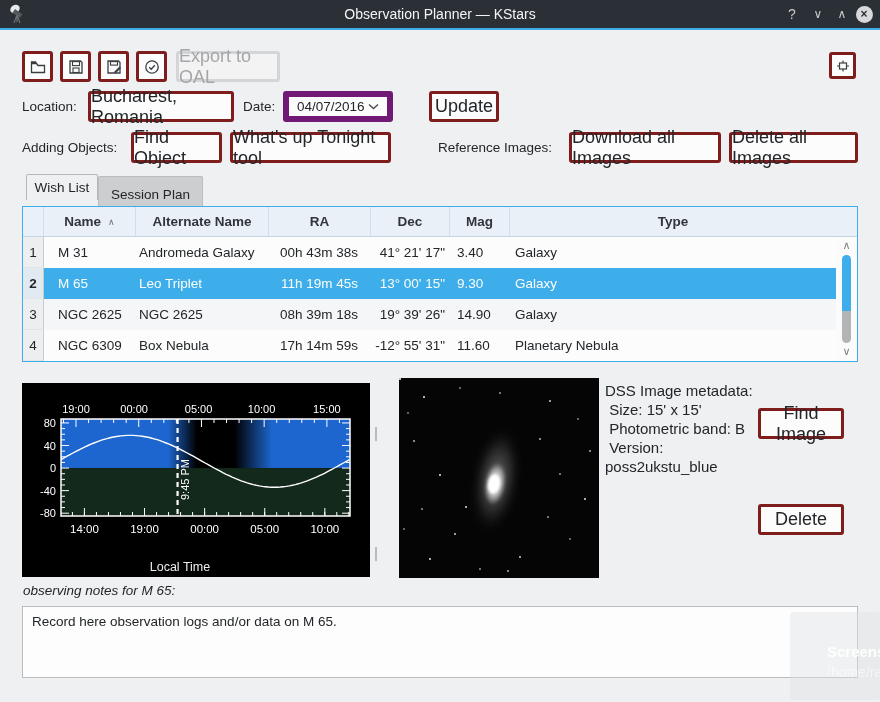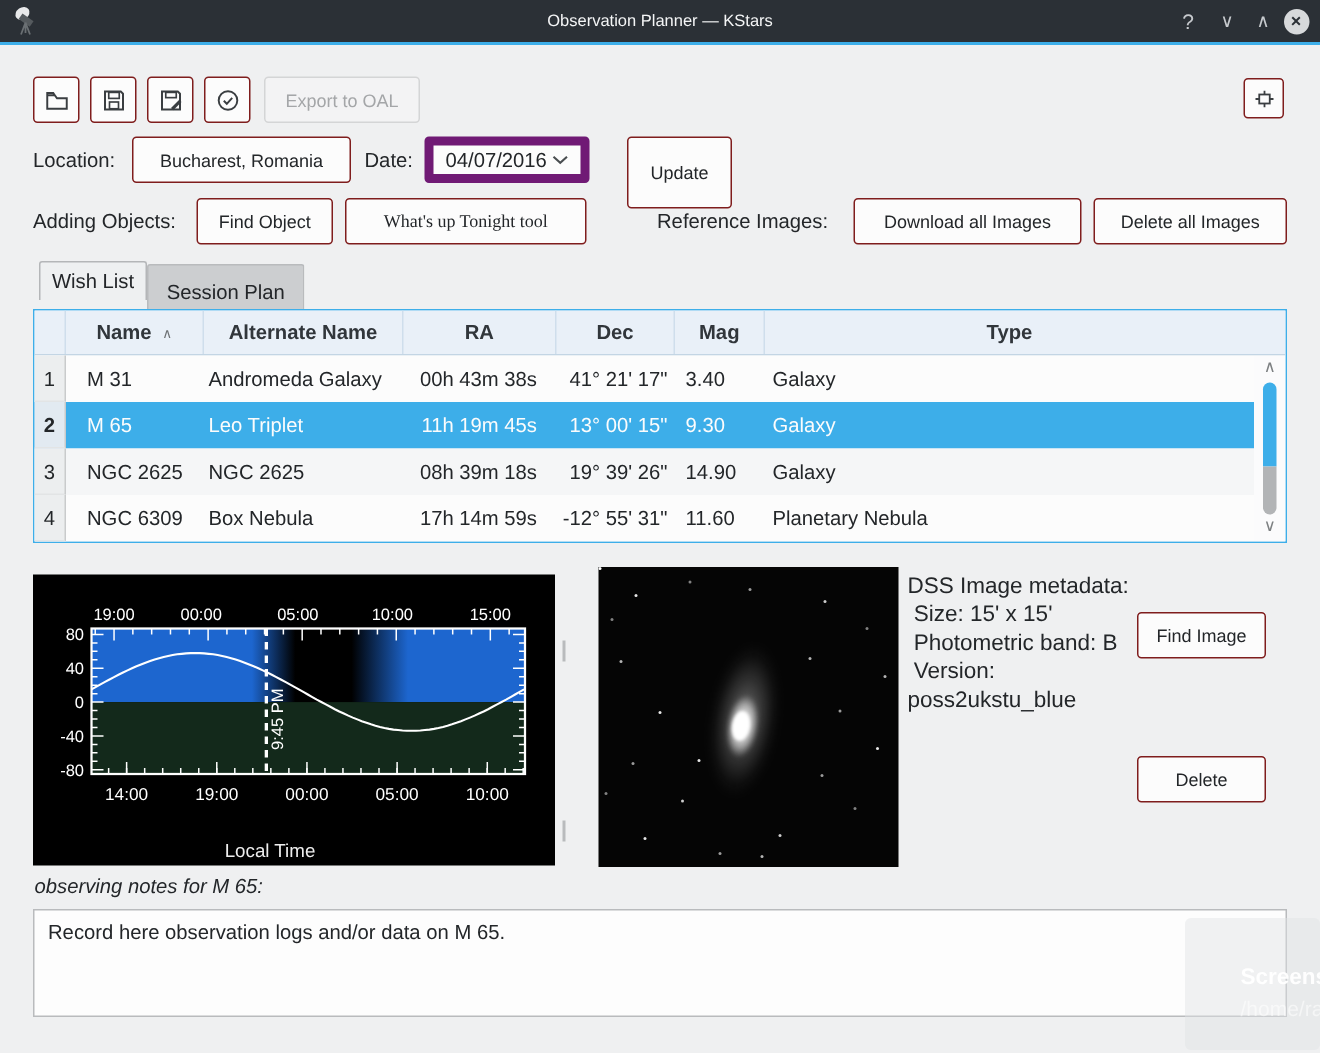--- a/index.html
+++ b/index.html
@@ -1,32 +1,32 @@
 <!DOCTYPE html>
 <html><head>
 <meta charset="utf-8">
 <style>
   * { margin:0; padding:0; box-sizing:border-box; }
   body { font-family:"Liberation Sans", sans-serif; background:#eff0f1; }
   #window { position:relative; width:880px; height:702px; background:#eff0f1; overflow:hidden; }
 
   
   #titlebar { position:absolute; left:0; top:0; width:880px; height:28px; background:#2b3036; display:flex; align-items:center; }
-  #titlebar .title { position:absolute; left:0; right:0; text-align:center; color:#f4f5f6; font-size:11px; }
+  #titlebar .title { position:absolute; left:0; right:0; text-align:center; color:#f4f5f6; font-size:14px; }
   .app-icon { position:absolute; left:7px; top:3px; width:22px; height:22px; }
   .tb-btn { position:absolute; top:0; width:24px; height:28px; color:#c7cace; font-size:14px; display:flex; align-items:center; justify-content:center; cursor:default; }
   .tb-help { left:780px; }
   .tb-min  { left:806px; font-size:12px; }
   .tb-max  { left:830px; font-size:12px; }
   .tb-close { left:852px; }
   .tb-close .circ { width:17px; height:17px; border-radius:50%; background:#d7d9db; color:#2b3036; font-size:12px; font-weight:bold; display:flex; align-items:center; justify-content:center; }
   #accent-line { position:absolute; left:0; top:28px; width:880px; height:2px; background:#3daee9; }
 
   
-  .btn { position:absolute; display:flex; align-items:center; justify-content:center; background:#fcfcfc; border:1px solid #7f1d1d; border-radius:3px; color:#232629; font-size:12px; }
+  .btn { position:absolute; display:flex; align-items:center; justify-content:center; background:#fcfcfc; border:3px solid #7f1d1d; border-radius:3px; color:#232629; font-size:18px; }
   .btn.disabled { color:#a4a6a8; background:#f3f3f4; border-color:#d4d5d6; }
   .lbl { position:absolute; color:#232629; font-size:13.5px; display:flex; align-items:center; height:31px; }
   .iconbtn svg { display:block; }
 
   
   .combo { position:absolute; display:flex; align-items:center; background:#fcfcfc; border:6px solid #701a75; border-radius:3px; color:#232629; font-size:13.5px; padding:0 8px; justify-content:space-between; }
 
   
   .tab { position:absolute; display:flex; align-items:center; justify-content:center; font-size:13.5px; color:#232629; }
   .tab.active { background:#eef0f1; border:1px solid #b4b6b8; border-bottom:none; border-radius:2px 2px 0 0; }
@@ -149,25 +149,25 @@
 
   <div class="lbl" style="left:22px; top:91px;">Location:</div>
   <div class="btn" style="left:88px; top:91px; width:146px; height:31px;">Bucharest, Romania</div>
   <div class="lbl" style="left:243px; top:91px;">Date:</div>
   <div class="combo" style="left:283px; top:91px; width:110px; height:31px;">
     <span>04/07/2016</span>
     <svg width="11" height="7" viewBox="0 0 11 7">
       <path d="M1 1.5 l4.5 4 l4.5-4" fill="none" stroke="#4a4e51" stroke-width="1.4"></path>
     </svg>
   </div>
-  <div class="btn" style="left:418px; top:91px; width:70px; height:48px;">Update</div>
+  <div class="btn" style="left:429px; top:91px; width:70px; height:31px;">Update</div>
 
   <div class="lbl" style="left:22px; top:132px;">Adding Objects:</div>
   <div class="btn" style="left:131px; top:132px; width:91px; height:31px;">Find Object</div>
-  <div class="btn" style="left:230px; top:132px; width:161px; height:31px;font-family:Liberation Serif, serif;">What's up Tonight tool</div>
+  <div class="btn" style="left:230px; top:132px; width:161px; height:31px;">What's up Tonight tool</div>
   <div class="lbl" style="left:438px; top:132px;">Reference Images:</div>
   <div class="btn" style="left:569px; top:132px; width:152px; height:31px;">Download all Images</div>
   <div class="btn" style="left:729px; top:132px; width:129px; height:31px;">Delete all Images</div>
 
   <div class="tab active" style="left:26px; top:174px; width:72px; height:26px;">Wish List</div>
   <div class="tab inactive" style="left:98px; top:176px; width:105px; height:36px;">Session Plan</div>
 
   <div id="obs-table">
     <div class="thead">
       <div class="corner"></div>

